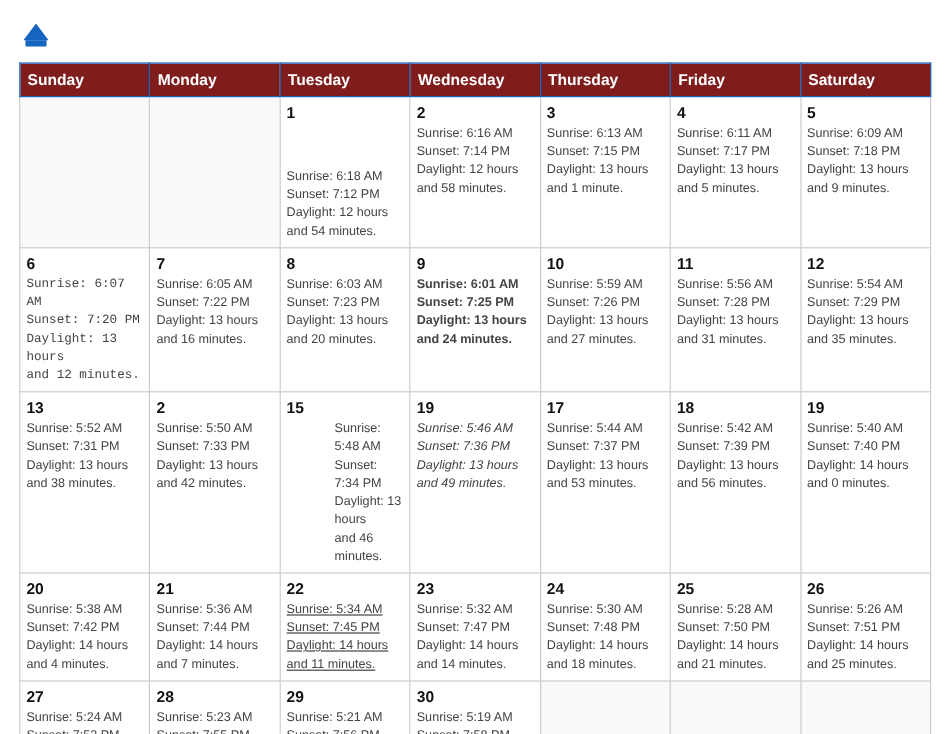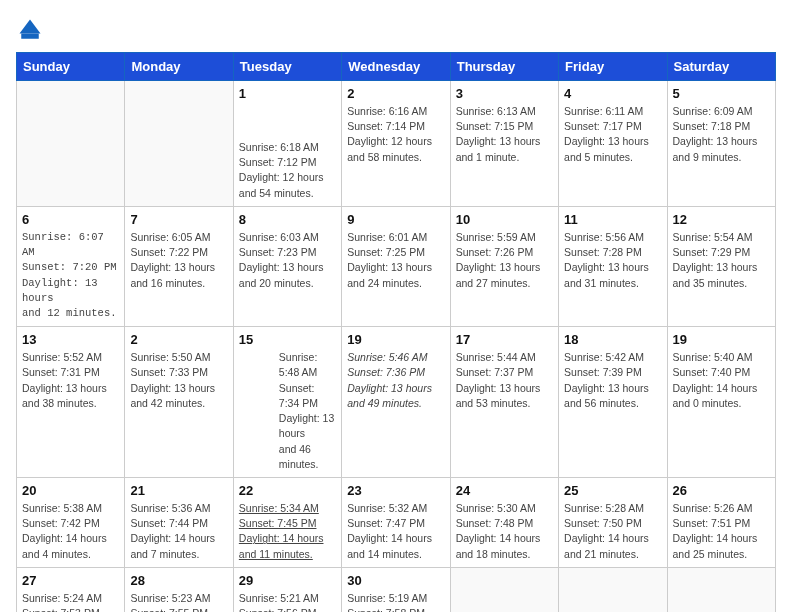--- a/index.html
+++ b/index.html
@@ -43,21 +43,21 @@
     .location-title {
       font-size: 15px;
       color: #333;
     }
     .calendar {
       width: 100%;
       border-collapse: collapse;
       border: 1px solid #ccc;
     }
     .calendar th {
-      background: #1d4ed8;
+      background: #7f1d1d;
       color: #fff;
       font-size: 13px;
       font-weight: bold;
       padding: 6px 6px;
       text-align: left;
       border: 1px solid #1565c0;
     }
     .calendar td {
       border: 1px solid #ccc;
       vertical-align: top;
@@ -174,21 +174,21 @@
         </td>
         <td>
           <span class="day-num">8</span>
           <div class="day-info" style="white-space: pre-line;">Sunrise: 6:03 AM
 Sunset: 7:23 PM
 Daylight: 13 hours
 and 20 minutes.</div>
         </td>
         <td>
           <span class="day-num">9</span>
-          <div class="day-info" style="white-space: pre-line;">Sunrise: 6:01 AM
+          <div class="day-info" style="white-space: pre-line; font-weight: bold;">Sunrise: 6:01 AM
 Sunset: 7:25 PM
 Daylight: 13 hours
 and 24 minutes.</div>
         </td>
         <td>
           <span class="day-num">10</span>
           <div class="day-info" style="white-space: pre-line;">Sunrise: 5:59 AM
 Sunset: 7:26 PM
 Daylight: 13 hours
 and 27 minutes.</div>

